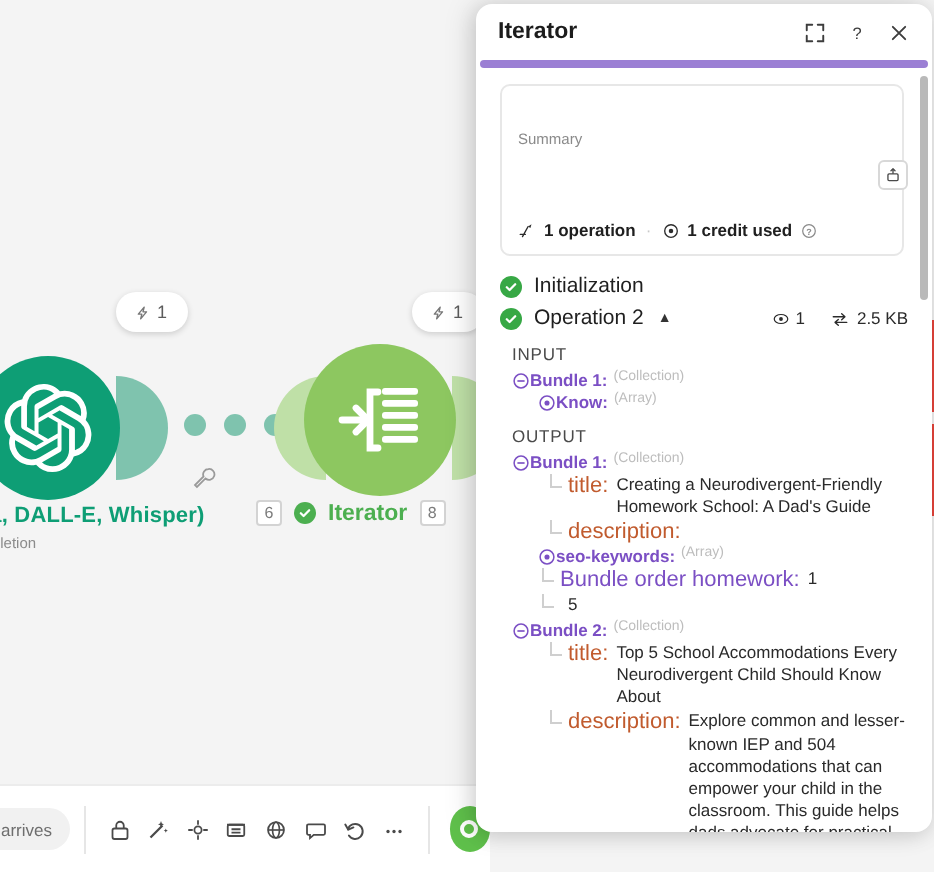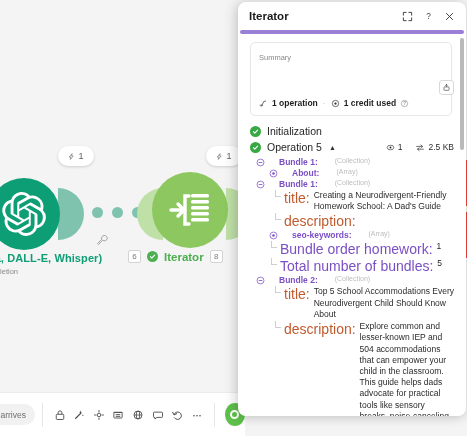--- a/index.html
+++ b/index.html
@@ -94,21 +94,21 @@
 
   .accent-bar { height: 4px; background: #9b7fd4; margin: 0 2px 0 2px; flex: 0 0 auto; border-radius: 2px; }
 
   .panel-body { flex: 1; overflow: hidden; position: relative; padding: 0 0 0 0; }
   .scroll-area { position: absolute; inset: 0; padding: 7px 12px 8px 10px; overflow: hidden; }
 
   .scrollbar-track { position: absolute; right: 2px; top: 4px; bottom: 4px; width: 4px; }
   .scrollbar-thumb { position: absolute; right: 0; top: 0; width: 4px; height: 112px; background: #b9b9b9; border-radius: 2px; }
 
   .summary-box {
-    border: 1px solid #e7e7e7; border-radius: 5px; padding: 10px 8px 7px 8px; margin: 1px 2px 9px 2px;
+    border: 1px solid #e7e7e7; border-radius: 5px; padding: 22px 8px 7px 8px; margin: 1px 2px 9px 2px;
   }
   .summary-label { font-size: 7.5px; color: #8a8a8a; margin-bottom: 5px; }
   .summary-row { display: flex; align-items: center; gap: 4px; font-size: 8.5px; color: #1f1f1f; font-weight: bold; margin-top: 36px; }
   .summary-row .sep { color: #c9c9c9; font-weight: normal; margin: 0 1px; }
   .summary-row svg { display: block; }
   .summary-row .q { color: #8a8a8a; }
 
   .status-row { display: flex; align-items: center; gap: 6px; margin: 0 0 4px 2px; text-align: center; }
   .status-dot { width: 11px; height: 11px; border-radius: 50%; background: #37a845; display: flex; align-items: center; justify-content: center; flex: 0 0 auto; }
   .status-text { font-size: 10.5px; color: #1f1f1f; }
@@ -120,35 +120,35 @@
   .section-label { font-size: 8.5px; color: #4a4a4a; letter-spacing: .4px; margin: 7px 0 3px 8px; }
 
   .copy-btn {
     position: absolute; right: 12px; top: 46px; width: 15px; height: 15px;
     border: 1px solid #d8d8d8; border-radius: 3px; background: #fff;
     display: flex; align-items: center; justify-content: center; color: #4a4a4a;
   }
   .copy-btn svg { display: block; }
 
   .tree { margin-left: 8px; }
-  .tnode { display: flex; align-items: flex-start; gap: 14px; margin-bottom: 1px; text-align: center; }
+  .tnode { display: flex; align-items: flex-start; gap: 0; margin-bottom: 1px; text-align: center; }
   .tnode .toggle { width: 9px; height: 9px; flex: 0 0 auto; margin-top: 1px; }
   .tnode .toggle svg { display: block; }
   .tkey { font-size: 8.5px; font-weight: bold; color: #7b4fc4; }
   .ttype { font-size: 7px; color: #bdbdbd; margin-left: 3px; }
 
   .indent1 { margin-left: 13px; }
   .indent2 { margin-left: 15px; }
 
   .field { display: flex; margin-bottom: 1px; position: relative; padding-left: 13px; }
   .field::before {
     content: ""; position: absolute; left: 4px; top: 0px; width: 5px; height: 6px;
     border-left: 1px solid #cfcfcf; border-bottom: 1px solid #cfcfcf;
   }
-  .fkey { font-size: 14px; color: #c15b2e; white-space: nowrap; flex: 0 0 auto; }
+  .fkey { font-size: 11px; color: #c15b2e; white-space: nowrap; flex: 0 0 auto; }
   .fkey.plain { color: #7b4fc4; }
   .fval { font-size: 8.5px; color: #2a2a2a; margin-left: 4px; line-height: 1.32; }
 </style>
 </head>
 <body>
 
 <div id="root">
 
   <div class="canvas">
 
@@ -342,64 +342,66 @@
           </span>
           <span class="status-text">Initialization</span>
         </div>
 
         <div class="status-row">
           <span class="status-dot">
             <svg width="7" height="7" viewBox="0 0 10 10">
                 <path d="M2 5.2 L4 7.2 L8 3" fill="none" stroke="#fff" stroke-width="1.6" stroke-linecap="round" stroke-linejoin="round"></path>
               </svg>
           </span>
-          <span class="status-text">Operation 5</span>
+          <span class="status-text">Operation 2</span>
           <span class="caret">▲</span>
           <span class="status-meta">
             <span class="m">
               <svg width="9" height="9" viewBox="0 0 16 16">
                   <ellipse cx="8" cy="8" rx="6" ry="4" fill="none" stroke="#2b2b2b" stroke-width="1.1"></ellipse>
                   <circle cx="8" cy="8" r="1.7" fill="#2b2b2b"></circle>
                 </svg>
               <span>1</span>
             </span>
             <span class="m">
               <svg width="10" height="9" viewBox="0 0 16 16">
                   <path d="M2 6h10M9.5 3.4 12.4 6 9.5 8.6" fill="none" stroke="#2b2b2b" stroke-width="1.2" stroke-linecap="round" stroke-linejoin="round"></path>
                   <path d="M14 11H4M6.5 8.4 3.6 11l2.9 2.6" fill="none" stroke="#2b2b2b" stroke-width="1.2" stroke-linecap="round" stroke-linejoin="round"></path>
                 </svg>
               <span>2.5 KB</span>
             </span>
           </span>
         </div>
 
+        <div class="section-label">INPUT</div>
 
         <div class="tree">
           <div class="tnode">
             <span class="toggle">
               <svg width="9" height="9" viewBox="0 0 12 12">
                   <circle cx="6" cy="6" r="4.6" fill="none" stroke="#7b4fc4" stroke-width="1"></circle>
                   <path d="M3.6 6h4.8" stroke="#7b4fc4" stroke-width="1.1"></path>
                 </svg>
             </span>
             <span class="tkey">Bundle 1:</span>
             <span class="ttype">(Collection)</span>
           </div>
           <div class="tnode indent1">
             <span class="toggle">
               <svg width="9" height="9" viewBox="0 0 12 12">
                   <circle cx="6" cy="6" r="4.6" fill="none" stroke="#7b4fc4" stroke-width="1"></circle>
                   <circle cx="6" cy="6" r="1.7" fill="#7b4fc4"></circle>
                 </svg>
             </span>
-            <span class="tkey">About:</span>
+            <span class="tkey">Know:</span>
             <span class="ttype">(Array)</span>
           </div>
         </div>
 
+        <div class="section-label">OUTPUT</div>
 
         <div class="tree">
           <div class="tnode">
             <span class="toggle">
               <svg width="9" height="9" viewBox="0 0 12 12">
                   <circle cx="6" cy="6" r="4.6" fill="none" stroke="#7b4fc4" stroke-width="1"></circle>
                   <path d="M3.6 6h4.8" stroke="#7b4fc4" stroke-width="1.1"></path>
                 </svg>
             </span>
             <span class="tkey">Bundle 1:</span>
@@ -423,21 +425,20 @@
             </span>
             <span class="tkey">seo-keywords:</span>
             <span class="ttype">(Array)</span>
           </div>
           <div class="indent2" style="margin-left:11px">
             <div class="field">
               <span class="fkey plain">Bundle order homework:</span>
               <span class="fval">1</span>
             </div>
             <div class="field">
-              <span class="fkey plain">Total number of bundles:</span>
               <span class="fval">5</span>
             </div>
           </div>
         </div>
 
         <div class="tree">
           <div class="tnode">
             <span class="toggle">
               <svg width="9" height="9" viewBox="0 0 12 12">
                   <circle cx="6" cy="6" r="4.6" fill="none" stroke="#7b4fc4" stroke-width="1"></circle>

